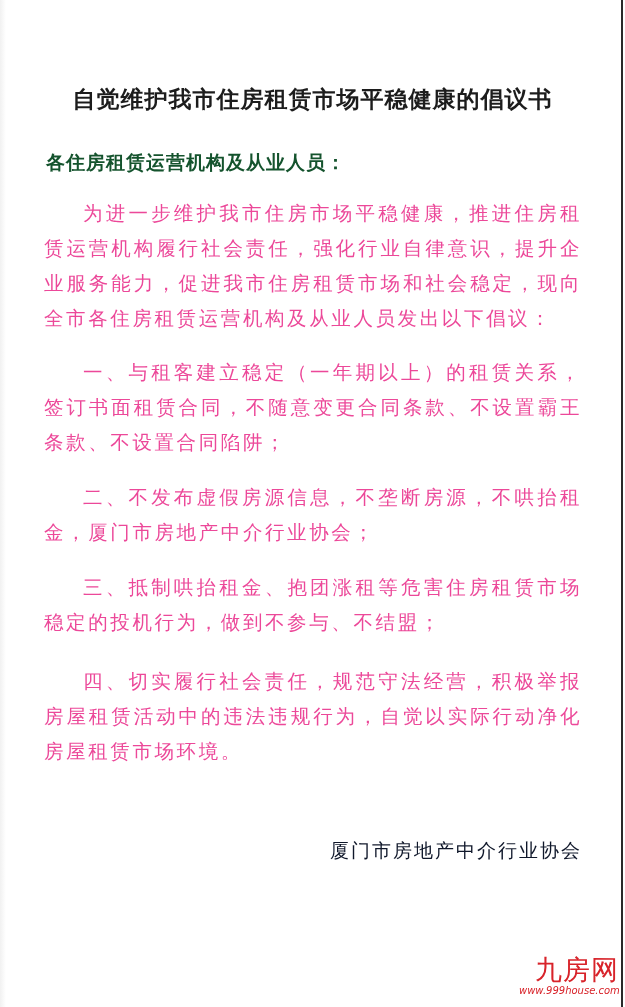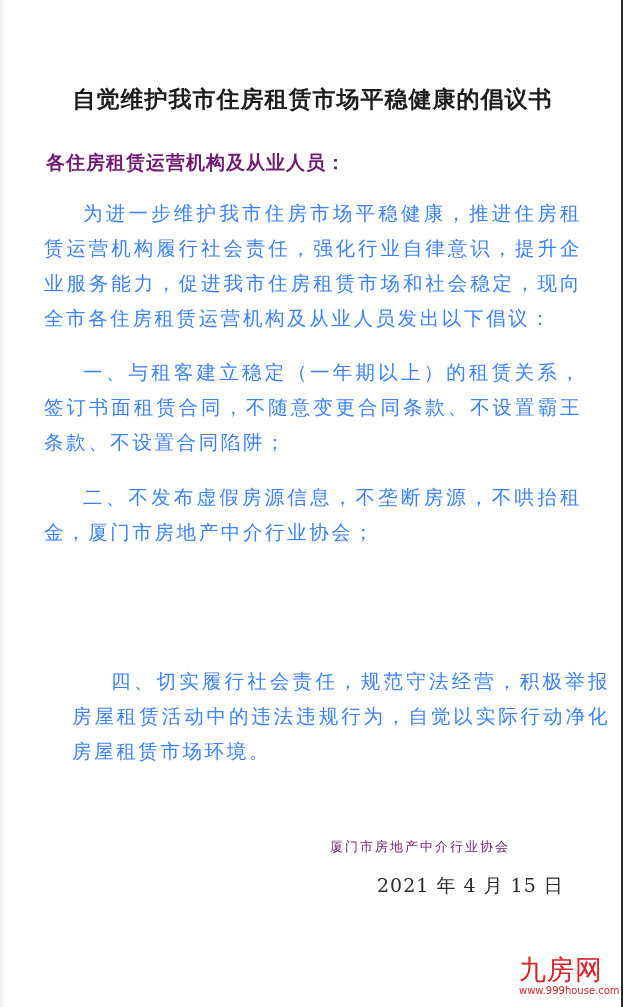--- a/index.html
+++ b/index.html
@@ -49,93 +49,94 @@
       color: #1c1c1c;
     }
     .salutation {
       position: absolute;
       left: 46px;
       top: 150px;
       font-family: "DejaVu Sans", "Liberation Sans", sans-serif;
       font-weight: bold;
       font-size: 19px;
       letter-spacing: 1px;
-      color: #701a75;
+      color: #14532d;
       text-align: center;
     }
     .para {
       position: absolute;
       left: 44px;
       width: 538px;
       font-size: 19.5px;
       line-height: 35px;
       text-indent: 2em;
       letter-spacing: 2.6px;
-      color: #3b82f6;
+      color: #ec4899;
       text-align: justify;
     }
     .p0 { top: 196px; }
     .p1 { top: 355px; font-family: Liberation Serif, serif; }
     .p2 { top: 480px; }
     .p3 { top: 570px; }
-    .p4 { top: 664px; margin-left: 28px; }
+    .p4 { top: 664px; }
     .signature {
       position: absolute;
       left: 330px;
       top: 838px;
-      font-size: 13px;
+      font-size: 19px;
       letter-spacing: 2px;
-      color: #701a75;
+      color: #0f172a;
     }
     .date {
       position: absolute;
       left: 377px;
       top: 873px;
       font-size: 19px;
       letter-spacing: 1px;
       color: #2b2b2b;
     }
     .watermark {
       position: absolute;
       left: 519px;
       top: 955px;
       width: 100px;
-      text-align: left;
+      text-align: right;
     }
     .wm-logo {
       font-family: "DejaVu Sans", "Liberation Sans", sans-serif;
       color: #d8232a;
       font-size: 27px;
       font-weight: normal;
       letter-spacing: 1px;
       line-height: 30px;
     }
     .wm-url {
       font-family: "DejaVu Sans", "Liberation Sans", sans-serif;
       color: #d8232a;
       font-size: 10px;
       line-height: 12px;
+      font-style: italic;
     }
   </style>
 </head>
 <body>
 
 <div class="page">
   <div class="left-shade"></div>
   <div class="right-rule"></div>
 
   <div class="title">自觉维护我市住房租赁市场平稳健康的倡议书</div>
 
   <div class="salutation">各住房租赁运营机构及从业人员：</div>
 
   <div class="para p0">为进一步维护我市住房市场平稳健康，推进住房租赁运营机构履行社会责任，强化行业自律意识，提升企业服务能力，促进我市住房租赁市场和社会稳定，现向全市各住房租赁运营机构及从业人员发出以下倡议：</div>
   <div class="para p1">一、与租客建立稳定（一年期以上）的租赁关系，签订书面租赁合同，不随意变更合同条款、不设置霸王条款、不设置合同陷阱；</div>
   <div class="para p2">二、不发布虚假房源信息，不垄断房源，不哄抬租金，厦门市房地产中介行业协会；</div>
+  <div class="para p3">三、抵制哄抬租金、抱团涨租等危害住房租赁市场稳定的投机行为，做到不参与、不结盟；</div>
   <div class="para p4">四、切实履行社会责任，规范守法经营，积极举报房屋租赁活动中的违法违规行为，自觉以实际行动净化房屋租赁市场环境。</div>
 
   <div class="signature">厦门市房地产中介行业协会</div>
-  <div class="date">2021 年 4 月 15 日</div>
 
   <div class="watermark">
     <div class="wm-logo">九房网</div>
     <div class="wm-url">www.999house.com</div>
   </div>
 </div>
 
 </body></html>

